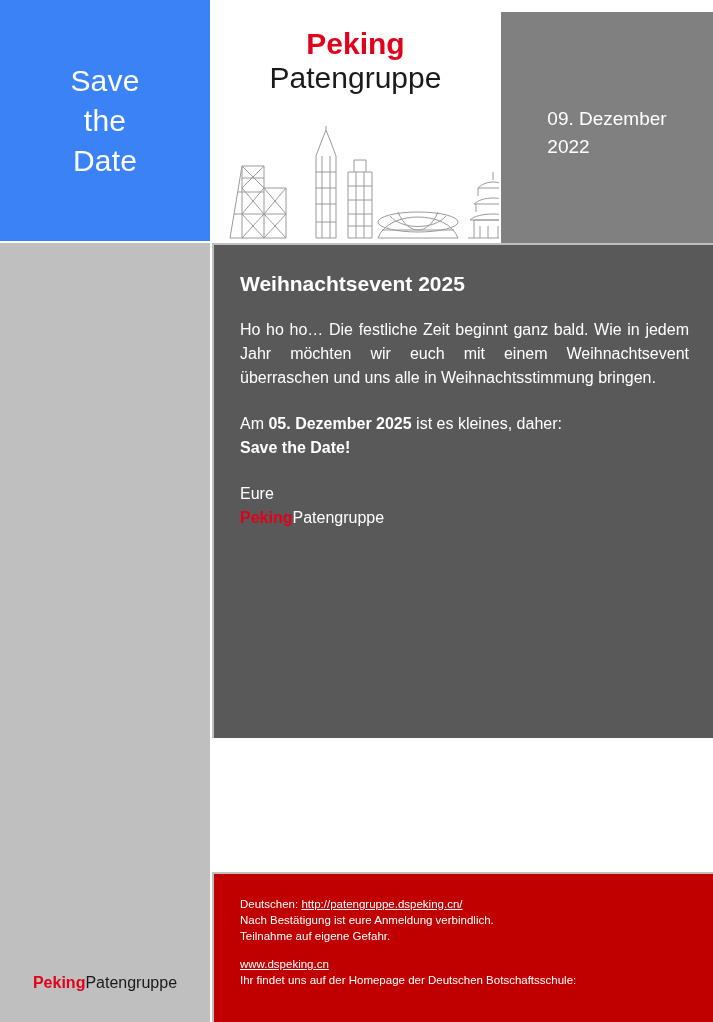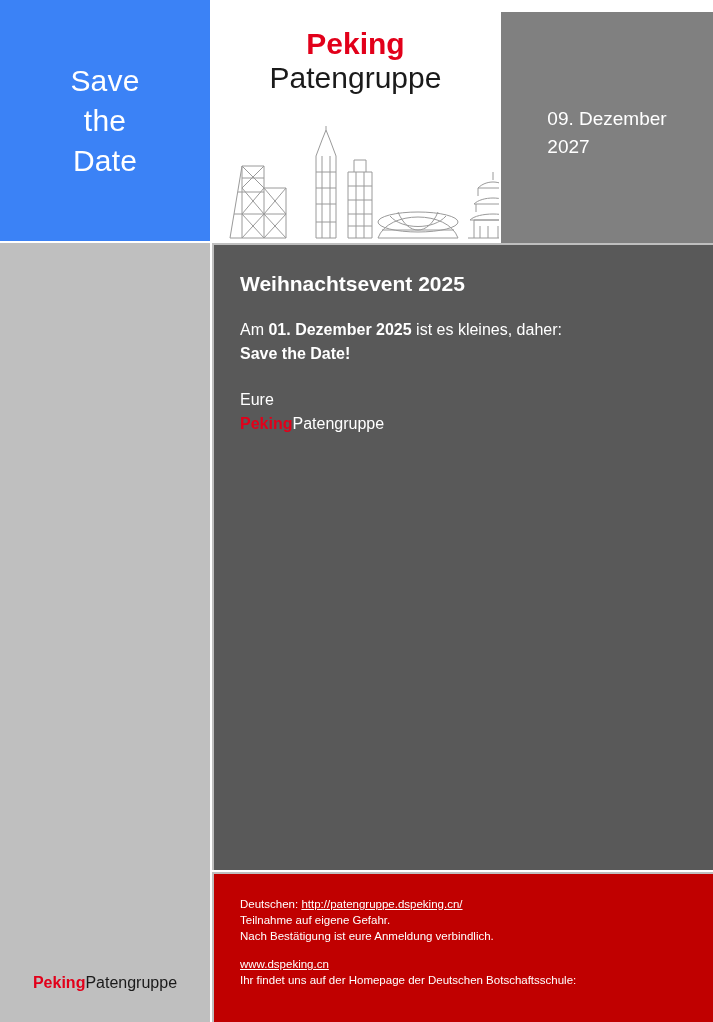--- a/index.html
+++ b/index.html
@@ -116,21 +116,21 @@
   }
   .left-footer .paten {
     color: #1a1a1a;
   }
 
   
   .main-panel {
     position: absolute;
     left: 212px; top: 243px;
     width: 501px;
-    height: 627px;
+    height: 495px;
     background: #595959;
     color: #ffffff;
     border-left: 2px solid #bfbfbf;
     border-top: 2px solid #bfbfbf;
     box-sizing: border-box;
     padding: 26px 24px 0 26px;
   }
   .main-panel h1 {
     font-size: 21px;
     font-weight: bold;
@@ -227,53 +227,54 @@
         <path d="M281 54 L281 46"></path>
         <path d="M268 100 L268 112 M276 100 L276 112 M286 100 L286 112 M294 100 L294 112"></path>
         <path d="M256 112 L308 112"></path>
       </g>
     </svg>
   </div>
 
   <div class="date-block">
     <div class="date-text">
       <span>09. Dezember</span><br>
-      <span>2027</span>
+      <span>2022</span>
     </div>
   </div>
 
   <div class="left-col">
     <div class="left-footer">
       <span class="peking">Peking</span><span class="paten">Patengruppe</span>
     </div>
   </div>
 
   <div class="main-panel">
     <h1>Weihnachtsevent 2025</h1>
 
+    <p>Ho ho ho… Die festliche Zeit beginnt ganz bald. Wie in jedem Jahr möchten wir euch mit einem Weihnachtsevent überraschen und uns alle in Weihnachtsstimmung bringen.</p>
 
     <p>
-      <span>Am </span><b>01. Dezember 2025</b><span> ist es kleines, daher:</span><br>
+      <span>Am </span><b>05. Dezember 2025</b><span> ist es kleines, daher:</span><br>
       <b>Save the Date!</b>
     </p>
 
 
 
     <p class="last-para">
       <span class="sig-line">Eure</span><br>
       <span class="sig-peking">Peking</span><span class="sig-paten">Patengruppe</span>
     </p>
   </div>
 
   <div class="footer">
     <div class="line">
       <span>Deutschen: </span><a class="link" href="#">http://patengruppe.dspeking.cn/</a>
     </div>
+    <div class="line">Nach Bestätigung ist eure Anmeldung verbindlich.</div>
     <div class="line">Teilnahme auf eigene Gefahr.</div>
-    <div class="line">Nach Bestätigung ist eure Anmeldung verbindlich.</div>
     <div class="gap"></div>
     <div class="line">
       <a class="link" href="#">www.dspeking.cn</a>
     </div>
     <div class="line">Ihr findet uns auf der Homepage der Deutschen Botschaftsschule:</div>
   </div>
 
 </div>
 
 </body></html>

